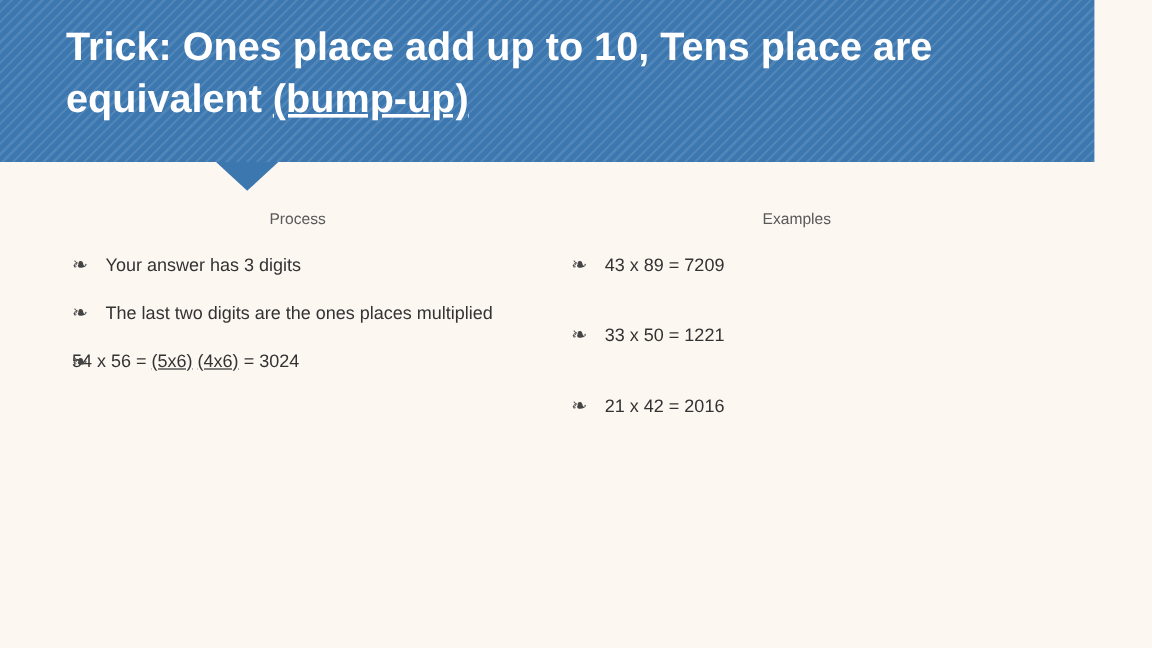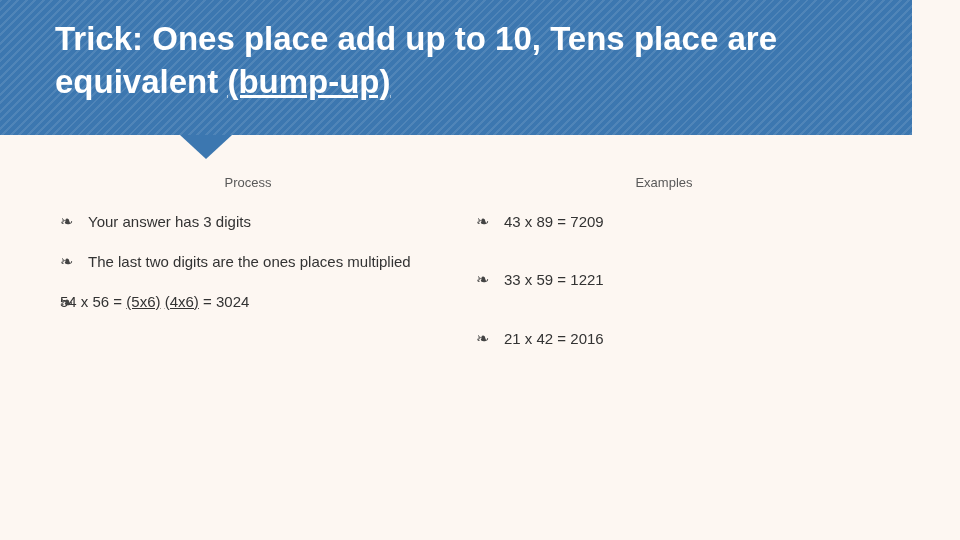--- a/index.html
+++ b/index.html
@@ -158,21 +158,21 @@
 
     <div class="col examples">
       <h2>Examples</h2>
       <ul class="bullets">
         <li>
           <span class="bullet-glyph">❧</span>
           <span>43 x 89 = 7209</span>
         </li>
         <li>
           <span class="bullet-glyph">❧</span>
-          <span>33 x 59 = 1221</span>
+          <span>33 x 50 = 1221</span>
         </li>
         <li>
           <span class="bullet-glyph">❧</span>
           <span>21 x 42 = 2016</span>
         </li>
       </ul>
     </div>
 
   </div>
 

